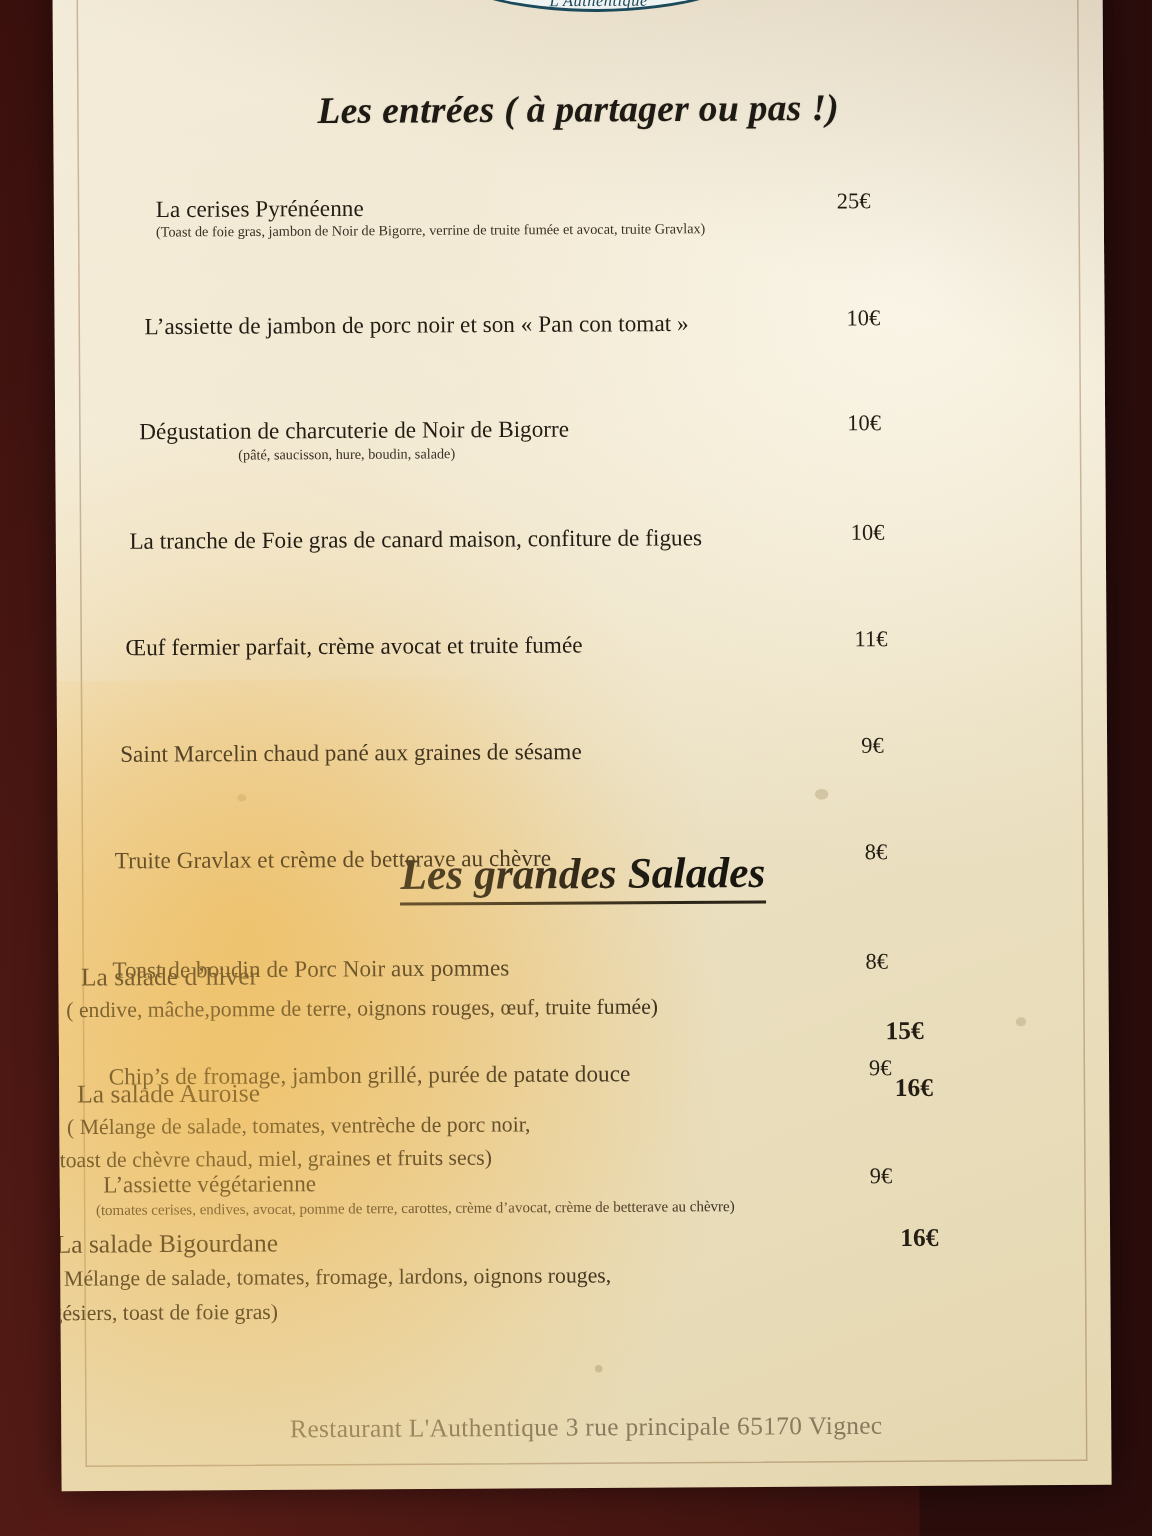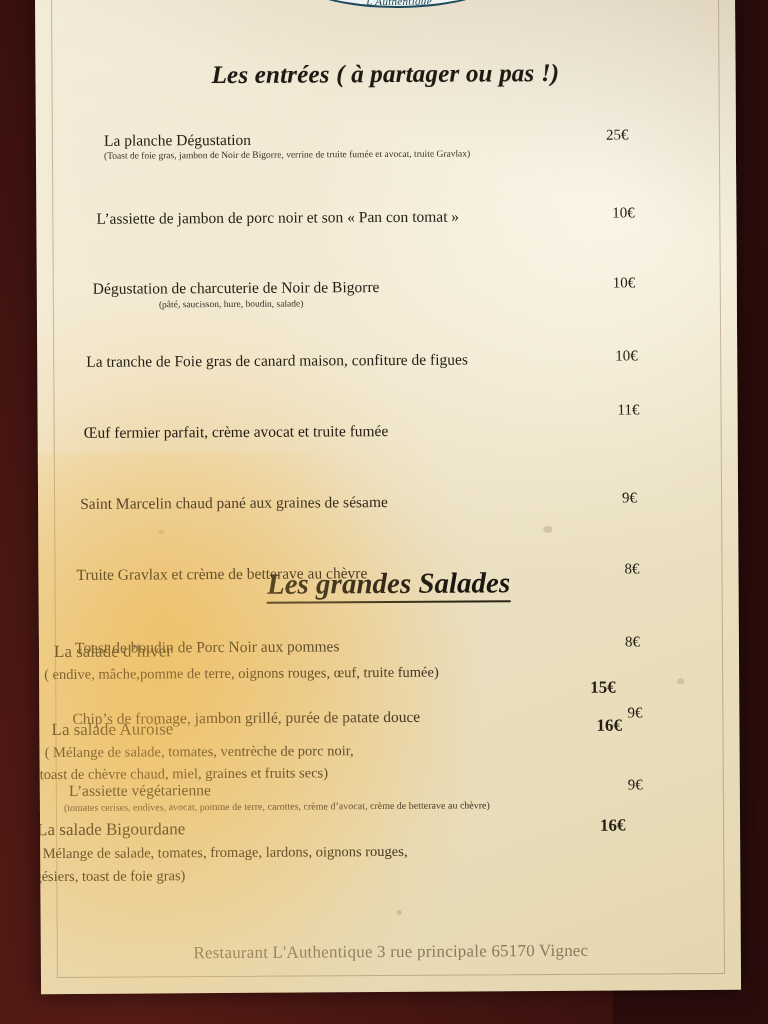--- a/index.html
+++ b/index.html
@@ -151,21 +151,20 @@
     position: absolute;
     font-size: 9.5px;
     color: #3a3024;
     white-space: nowrap;
   }
   .e-price {
     position: absolute;
     font-size: 15px;
     color: #231d14;
     text-align: left;
-    margin-left: 48px;
   }
 
   
   .salades {
     position: absolute;
     left: 0;
     top: 648px;
     width: 700px;
   }
   .s-row { position: relative; }
@@ -226,21 +225,21 @@
 
           <div class="logo-word">L'Authentique</div>
         </div>
       </div>
 
       <div class="sec-entrees">Les entrées ( à partager ou pas !)</div>
 
       <div class="entrees">
 
         <div class="e-row">
-          <div class="e-name" style="left:68px;top:18px;">La planche Dégustation</div>
+          <div class="e-name" style="left:68px;top:18px;">La cerises Pyrénéenne</div>
           <div class="e-sub" style="left:68px;top:37px;">(Toast de foie gras, jambon de Noir de Bigorre, verrine de truite fumée et avocat, truite Gravlax)</div>
           <div class="e-price" style="left:522px;top:16px;">25€</div>
         </div>
 
         <div class="e-row">
           <div class="e-name" style="left:60px;top:62px;">L’assiette de jambon de porc noir et son « Pan con tomat »</div>
           <div class="e-price" style="left:528px;top:60px;">10€</div>
         </div>
 
         <div class="e-row">
@@ -249,21 +248,21 @@
           <div class="e-price" style="left:528px;top:96px;">10€</div>
         </div>
 
         <div class="e-row">
           <div class="e-name" style="left:49px;top:137px;">La tranche de Foie gras de canard maison, confiture de figues</div>
           <div class="e-price" style="left:530px;top:135px;">10€</div>
         </div>
 
         <div class="e-row">
           <div class="e-name" style="left:46px;top:174px;">Œuf fermier parfait, crème avocat et truite fumée</div>
-          <div class="e-price" style="left:532px;top:155px;">11€</div>
+          <div class="e-price" style="left:532px;top:172px;">11€</div>
         </div>
 
         <div class="e-row">
           <div class="e-name" style="left:42px;top:211px;">Saint Marcelin chaud pané aux graines de sésame</div>
           <div class="e-price" style="left:536px;top:209px;">9€</div>
         </div>
 
         <div class="e-row">
           <div class="e-name" style="left:38px;top:248px;">Truite Gravlax et crème de betterave au chèvre</div>
           <div class="e-price" style="left:538px;top:246px;">8€</div>

